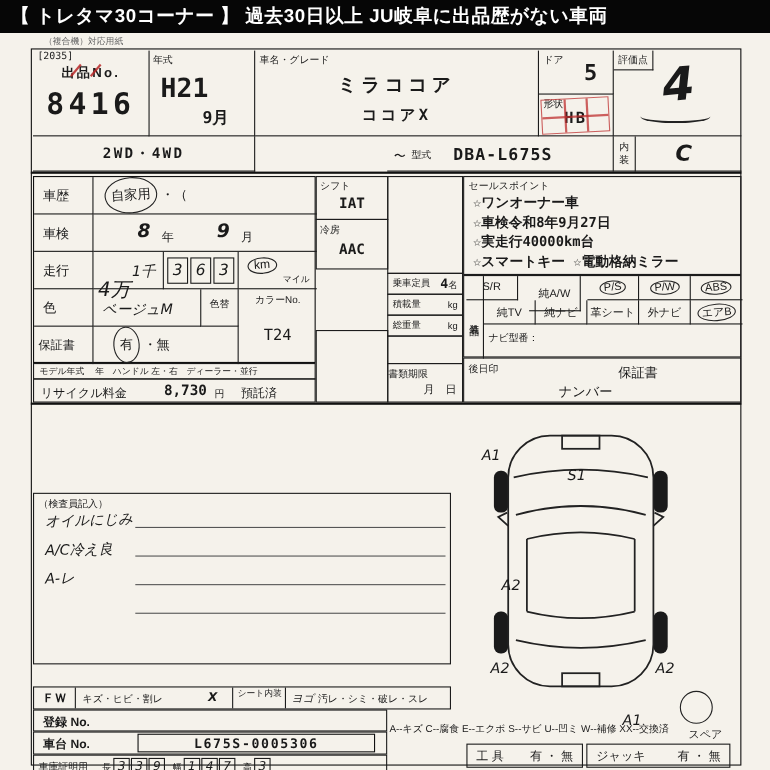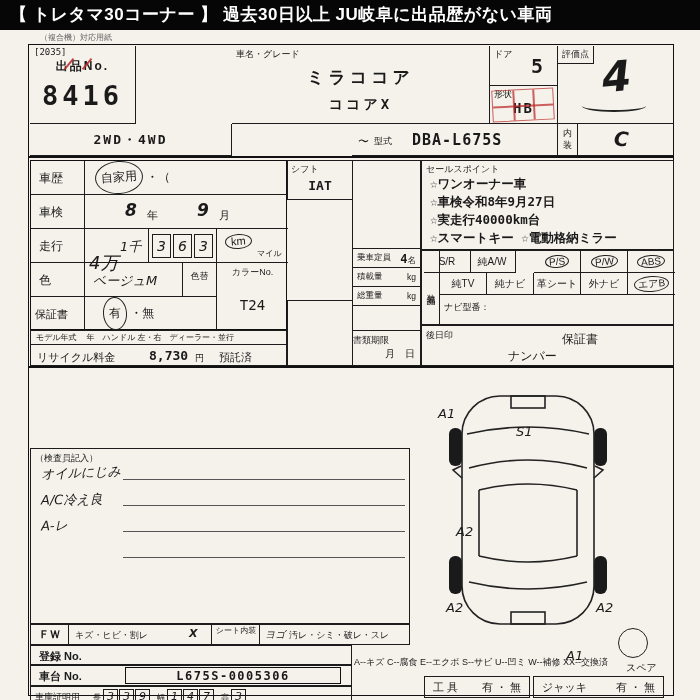--- a/index.html
+++ b/index.html
@@ -37,20 +37,25 @@
   <div class="abs bx2" style="left:28px;top:44px;width:646px;height:652px;pointer-events:none"></div>
 
   <div class="abs br bb" style="left:30px;top:46px;width:106px;height:78px">
     <span class="abs mono" style="left:4px;top:1px;font-size:9px">[2035]</span>
     <div class="abs" style="left:0;top:12px;width:100%;text-align:center;font-size:12px;font-weight:bold;letter-spacing:2px">出品No.</div>
     <i class="abs redline" style="left:38px;top:11px;width:2px;height:14px;transform:rotate(40deg)"></i>
     <i class="abs redline" style="left:56px;top:11px;width:2px;height:14px;transform:rotate(40deg)"></i>
     <div class="abs mono" style="left:0;top:34px;width:100%;text-align:center;font-size:27px;font-weight:bold;letter-spacing:4px">8416</div>
   </div>
 
+  <div class="abs br bb" style="left:136px;top:46px;width:96px;height:78px">
+    <span class="abs lb" style="left:3px;top:2px">年式</span>
+    <div class="abs mono" style="left:10px;top:20px;font-size:24px;font-weight:bold">H21</div>
+    <div class="abs mono" style="left:48px;top:52px;font-size:15px;font-weight:bold">9月</div>
+  </div>
 
   <div class="abs br bb" style="left:232px;top:46px;width:258px;height:78px">
     <span class="abs lb" style="left:4px;top:2px">車名・グレード</span>
     <div class="abs mono" style="left:0;top:20px;width:100%;text-align:center;font-size:17px;font-weight:bold;letter-spacing:4px">ミラココア</div>
     <div class="abs mono" style="left:0;top:50px;width:100%;text-align:center;font-size:14px;font-weight:bold;letter-spacing:3px">ココアX</div>
   </div>
 
   <div class="abs br bb" style="left:490px;top:46px;width:68px;height:40px">
     <span class="abs lb" style="left:4px;top:2px">ドア</span>
     <div class="abs mono" style="right:14px;top:8px;font-size:20px;font-weight:bold">5</div>
@@ -134,20 +139,24 @@
     <div class="abs br" style="left:54px;top:136px;width:132px;height:34px;line-height:30px;padding-left:18px;font-size:12px">
       <span class="ell">有</span>
       <span>・無</span>
     </div>
   </div>
 
   <div class="abs bx" style="left:287px;top:160px;width:66px;height:40px">
     <span class="abs lb" style="left:3px;top:2px">シフト</span>
     <div class="abs mono" style="left:0;top:17px;width:100%;text-align:center;font-size:13px;font-weight:bold">IAT</div>
   </div>
+  <div class="abs bx" style="left:287px;top:199px;width:66px;height:46px">
+    <span class="abs lb" style="left:3px;top:3px">冷房</span>
+    <div class="abs mono" style="left:0;top:20px;width:100%;text-align:center;font-size:13px;font-weight:bold">AAC</div>
+  </div>
   <div class="abs bx" style="left:287px;top:300px;width:66px;height:66px"></div>
 
   <div class="abs bx" style="left:352px;top:160px;width:69px;height:89px"></div>
   <div class="abs bx" style="left:352px;top:248px;width:69px;height:20px;display:flex;align-items:center;justify-content:space-between;padding:0 4px">
     <span style="font-size:8.5px">乗車定員</span>
     <span><b class="mono" style="font-size:12px">4</b><i style="font-size:8.5px">名</i></span>
   </div>
   <div class="abs bx" style="left:352px;top:267px;width:69px;height:20px;display:flex;align-items:center;justify-content:space-between;padding:0 4px">
     <span style="font-size:8.5px">積載量</span>
     <span style="font-size:8.5px">kg</span>
@@ -172,21 +181,21 @@
     </div>
   </div>
 
   <div class="abs bx" style="left:421px;top:250px;width:253px;height:75px">
     <div class="abs br c" style="left:0;top:0;width:18px;height:75px">
       <span class="vtext" style="font-size:9px;letter-spacing:1px">装備品</span>
     </div>
     <div class="abs br bb c" style="left:2px;top:0;width:47px;height:22px;font-size:10px">
         <span>S/R</span>
       </div>
-    <div class="abs br bb c" style="left:47px;top:0;width:47px;height:22px;font-size:10px">
+    <div class="abs br bb c" style="left:59px;top:0;width:47px;height:32px;font-size:10px">
         <span>純A/W</span>
       </div>
     <div class="abs br bb c" style="left:112px;top:0;width:47px;height:22px;font-size:10px">
         <span class="ell" style="padding:0 3px">P/S</span>
       </div>
     <div class="abs br bb c" style="left:159px;top:0;width:47px;height:22px;font-size:10px">
         <span class="ell" style="padding:0 3px">P/W</span>
       </div>
     <div class="abs bb c" style="left:206px;top:0;width:47px;height:22px;font-size:10px">
         <span class="ell" style="padding:0 3px">ABS</span>
@@ -222,21 +231,21 @@
   <div class="abs bx" style="left:30px;top:344px;width:257px;height:22px">
     <span class="abs" style="left:6px;top:5px;font-size:11px">リサイクル料金</span>
     <span class="abs mono" style="left:118px;top:3px;font-size:13px;font-weight:bold">8,730</span>
     <span class="abs" style="left:164px;top:7px;font-size:9px">円</span>
     <span class="abs" style="left:188px;top:5px;font-size:11px">預託済</span>
   </div>
 
   <div class="abs" style="left:28px;top:366px;width:646px;height:2px;background:#111"></div>
 
 
-  <div class="abs bx" style="left:30px;top:448px;width:380px;height:176px">
+  <div class="abs bx" style="left:30px;top:448px;width:380px;height:156px">
     <span class="abs" style="left:4px;top:3px;font-size:9px">（検査員記入）</span>
     <i class="abs" style="left:92px;top:30px;width:282px;border-top:1px solid #555"></i>
     <i class="abs" style="left:92px;top:56px;width:282px;border-top:1px solid #555"></i>
     <i class="abs" style="left:92px;top:82px;width:282px;border-top:1px solid #555"></i>
     <i class="abs" style="left:92px;top:108px;width:282px;border-top:1px solid #555"></i>
     <span class="abs hand" style="left:10px;top:15px;font-size:13px;transform:rotate(-2deg)">オイルにじみ</span>
     <span class="abs hand" style="left:10px;top:42px;font-size:13px;transform:rotate(-1deg)">A/C冷え良</span>
     <span class="abs hand" style="left:10px;top:68px;font-size:13px;transform:rotate(-2deg)">A-レ</span>
   </div>
 

